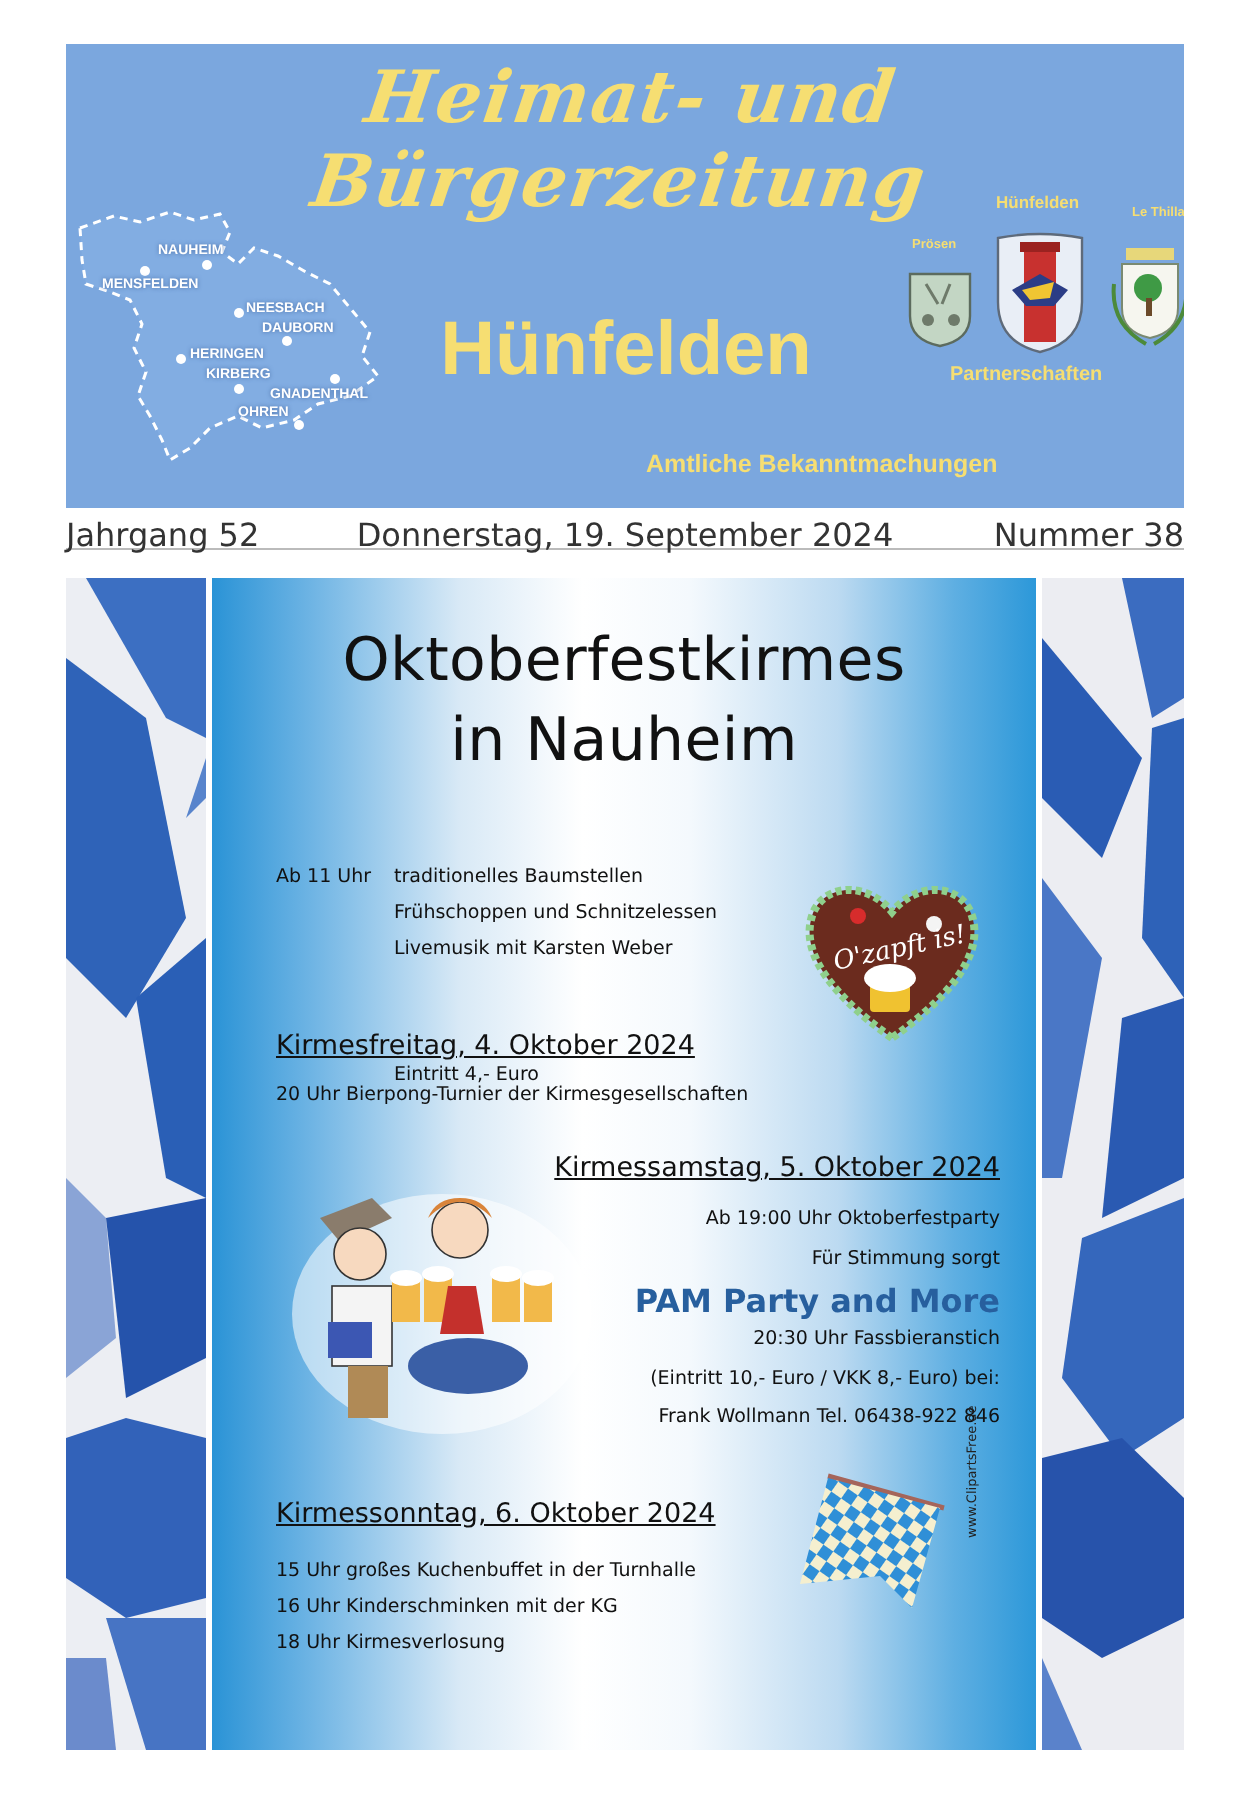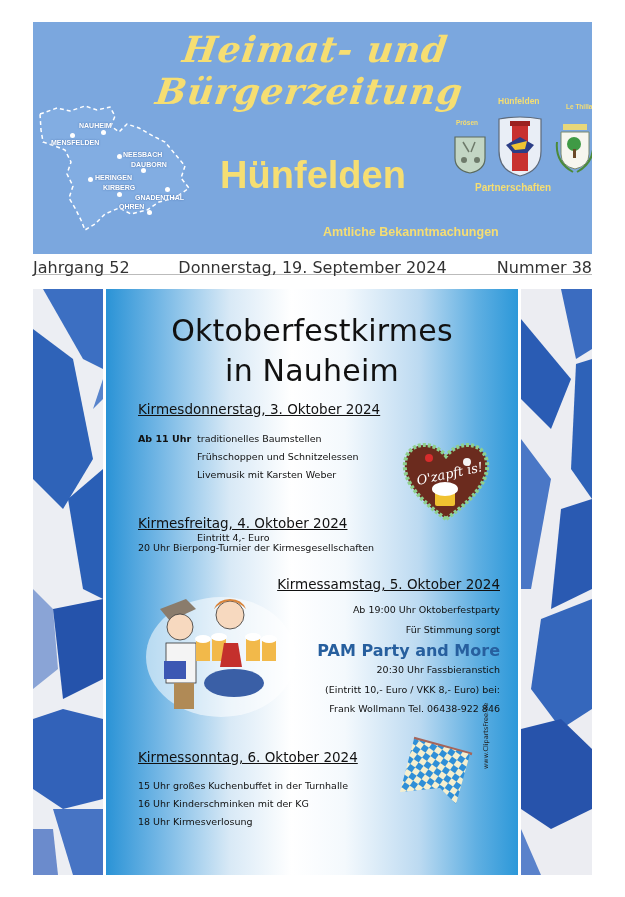--- a/index.html
+++ b/index.html
@@ -121,22 +121,21 @@
     <polygon points="0,540 20,540 25,586 0,586" fill="#6b8bcc"></polygon>
   </svg>
 </div>
 
 <div class="flyer">
   <div class="fly-title">
     <div>Oktoberfestkirmes</div>
     <div>in Nauheim</div>
   </div>
 
-  <div class="sec-head" style="left:32px;top:112px;">Kirmesdonnerstag, 3. Oktober 2024</div>
-  <div class="line" style="left:32px;top:144px;font-weight:bold;">Ab 11 Uhr</div>
+  <div class="line" style="left:32px;top:144px;font-weight:normal;">Ab 11 Uhr</div>
   <div class="line" style="left:91px;top:144px;">traditionelles Baumstellen</div>
   <div class="line" style="left:91px;top:162px;">Frühschoppen und Schnitzelessen</div>
   <div class="line" style="left:91px;top:180px;">Livemusik mit Karsten  Weber</div>
   <div class="line" style="left:91px;top:197px;margin-top:46px;">Eintritt 4,- Euro</div>
 
   <svg class="heart" style="left:295px;top:145px;" width="90" height="90" viewBox="0 0 90 90">
     <path d="M45 85 C10 60 0 40 5 24 C10 8 32 6 45 22 C58 6 80 8 85 24 C90 40 80 60 45 85 Z" fill="#6b2b1e" stroke="#8fd08c" stroke-width="4" stroke-dasharray="3,2"></path>
     <circle cx="28" cy="24" r="4" fill="#d72c2c"></circle>
     <circle cx="66" cy="28" r="4" fill="#f4f4f4"></circle>
     <text x="16" y="46" font-family="DejaVu Serif, serif" font-style="italic" font-size="13" fill="#ffffff" transform="rotate(-12 40 45)">O'zapft is!</text>

